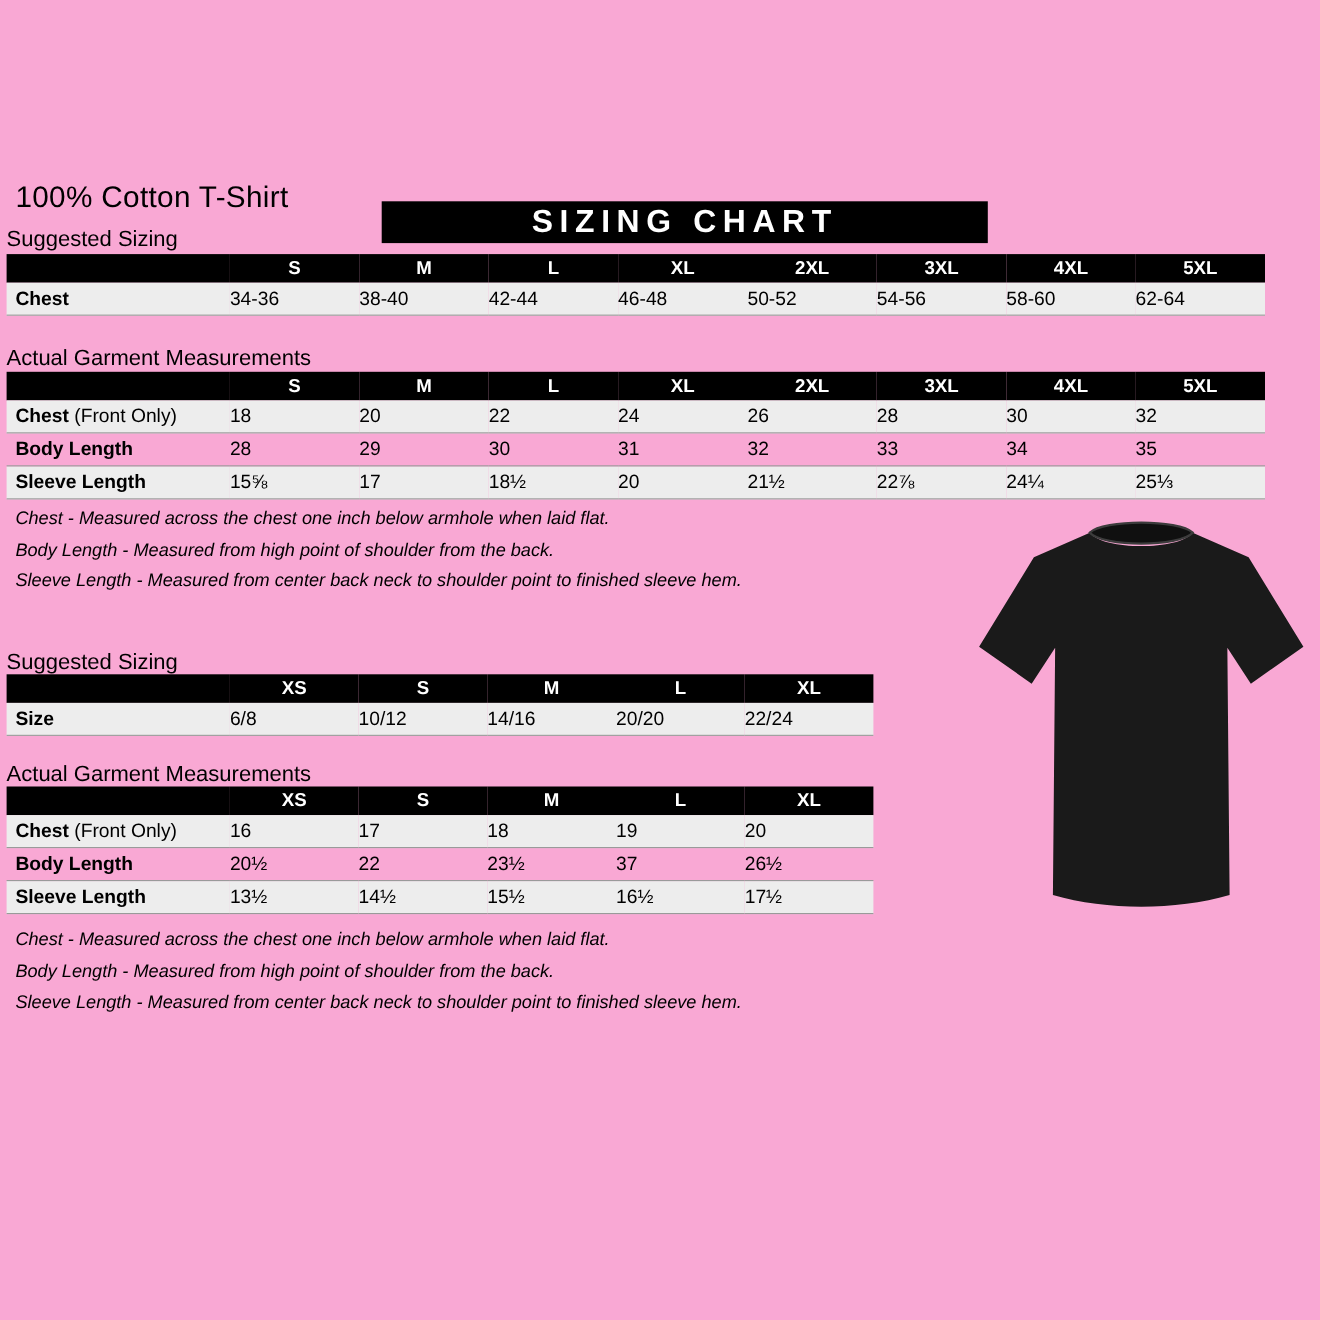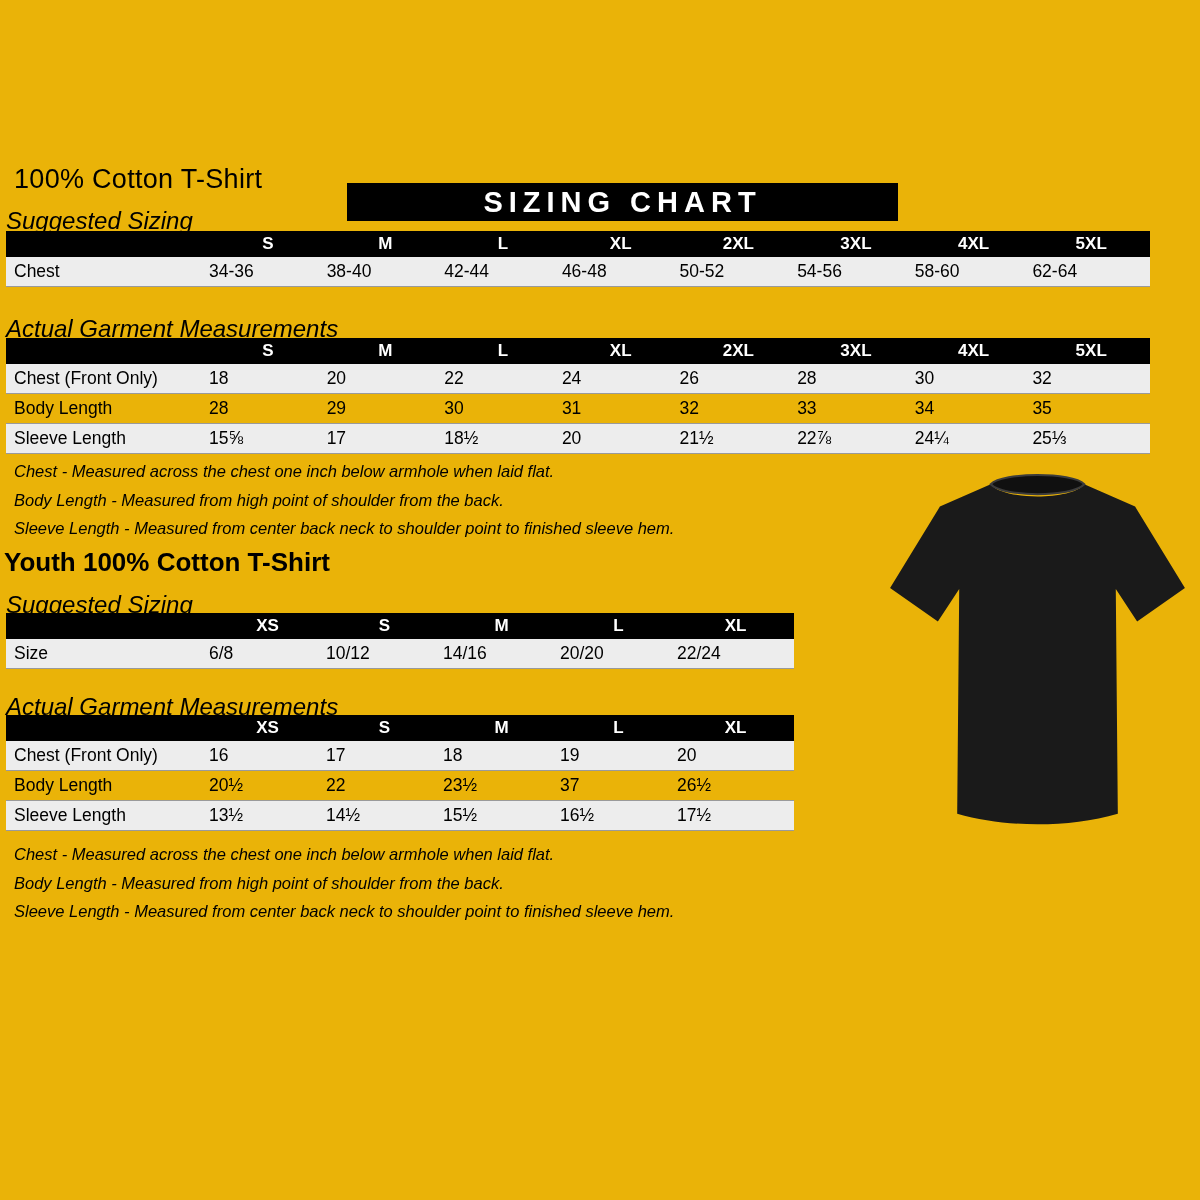--- a/index.html
+++ b/index.html
@@ -1,44 +1,44 @@
 <!DOCTYPE html>
 <html><head>
 <meta charset="utf-8">
 <style>
   html,body{margin:0;padding:0;background:#fff;}
-  .canvas{position:relative;width:1200px;height:1200px;background:#eab308;
+  .canvas{position:relative;width:1200px;height:1200px;background:#f9a8d4;
           font-family:"Liberation Sans",sans-serif;color:#000;overflow:hidden;}
 
   .page-title{position:absolute;left:14px;top:164px;font-size:27px;font-weight:400;letter-spacing:.3px;}
   .banner{position:absolute;left:347px;top:183px;width:551px;height:38px;background:#000;color:#fff;
           font-size:29px;font-weight:800;letter-spacing:6px;text-align:center;line-height:39px;}
 
-  .sec-label{position:absolute;font-size:24px;font-weight:400;font-style:italic;}
+  .sec-label{position:absolute;font-size:20px;font-weight:400;}
   #lbl-adult-sug{left:6px;top:207px;}
   #lbl-adult-act{left:6px;top:315px;}
   #lbl-youth-sug{left:6px;top:591px;}
   #lbl-youth-act{left:6px;top:693px;}
 
   .youth-title{position:absolute;left:4px;top:547px;font-size:26px;font-weight:700;}
 
   .size-table{position:absolute;border-collapse:collapse;table-layout:fixed;}
   #tbl-adult-sug{left:6px;top:231px;width:1144px;}
   #tbl-adult-act{left:6px;top:338px;width:1144px;}
   #tbl-youth-sug{left:6px;top:613px;width:788px;}
   #tbl-youth-act{left:6px;top:715px;width:788px;}
 
   .size-table thead th{background:#000;color:#fff;font-size:17px;font-weight:700;height:26px;padding:0;text-align:center;}
   .size-table tbody th,.size-table tbody td{height:29px;font-size:17.5px;font-weight:400;padding:0;
       border-bottom:1px solid #9a9a9a;}
   .size-table tbody tr:nth-child(odd){background:#ededed;}
   .label-col{text-align:left !important;padding-left:8px !important;}
   .adult .label-col{width:195px;}
   .youth .label-col{width:195px;margin-left:48px;}
-  .lb{font-weight:400;}
+  .lb{font-weight:700;}
   .ls{font-weight:400;text-align:center;}
 
   .notes{position:absolute;font-size:16.5px;line-height:28.5px;font-style:italic;}
   #notes-adult{left:14px;top:457px;}
   #notes-youth{left:14px;top:840px;}
 
   .tshirt{position:absolute;left:885px;top:468px;width:305px;height:370px;}
   .tshirt svg{width:100%;height:100%;display:block;}
 </style>
 </head>
@@ -130,21 +130,20 @@
         </tr>
       </tbody>
     </table>
 
   <div class="notes" id="notes-adult">
     <div>Chest - Measured across the chest one inch below armhole when laid flat.</div>
     <div>Body Length - Measured from high point of shoulder from the back.</div>
     <div>Sleeve Length - Measured from center back neck to shoulder point to finished sleeve hem.</div>
   </div>
 
-  <div class="youth-title">Youth 100% Cotton T-Shirt</div>
 
   <div class="sec-label" id="lbl-youth-sug">Suggested Sizing</div>
   <table class="size-table youth" id="tbl-youth-sug">
       <thead>
         <tr>
           <th class="label-col"></th>
           <th>XS</th>
           <th>S</th>
           <th>M</th>
           <th>L</th>

